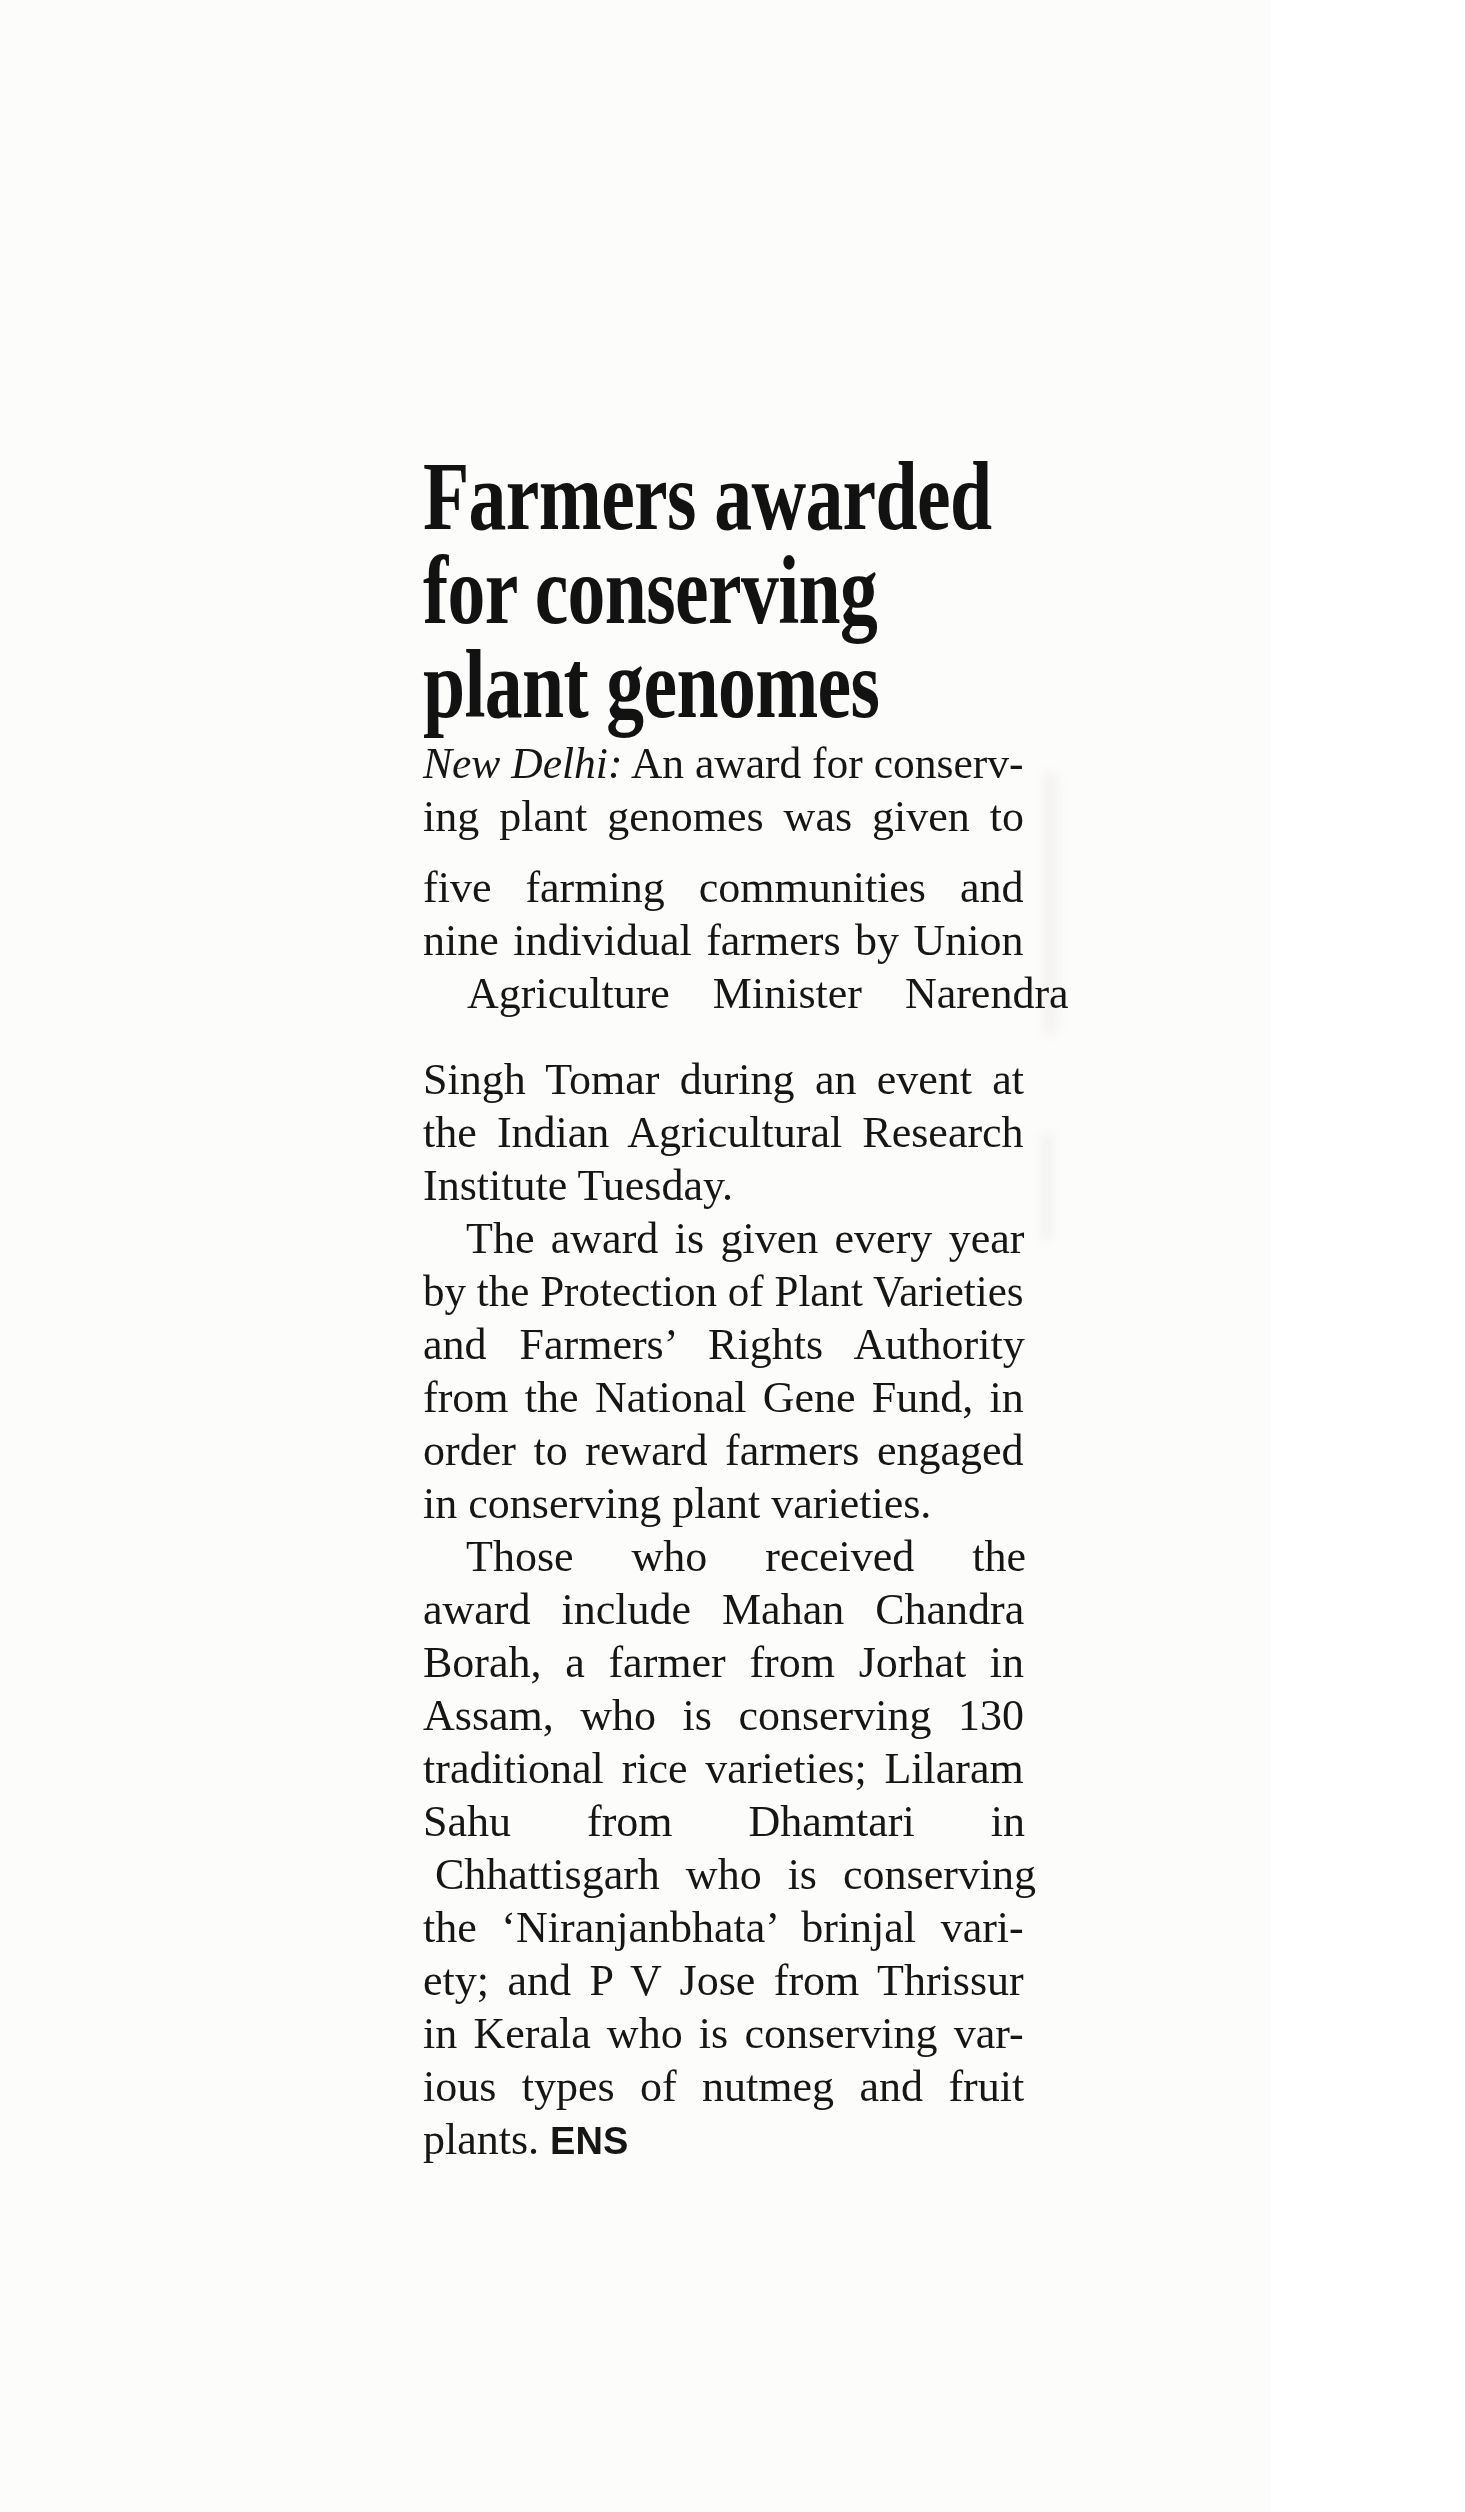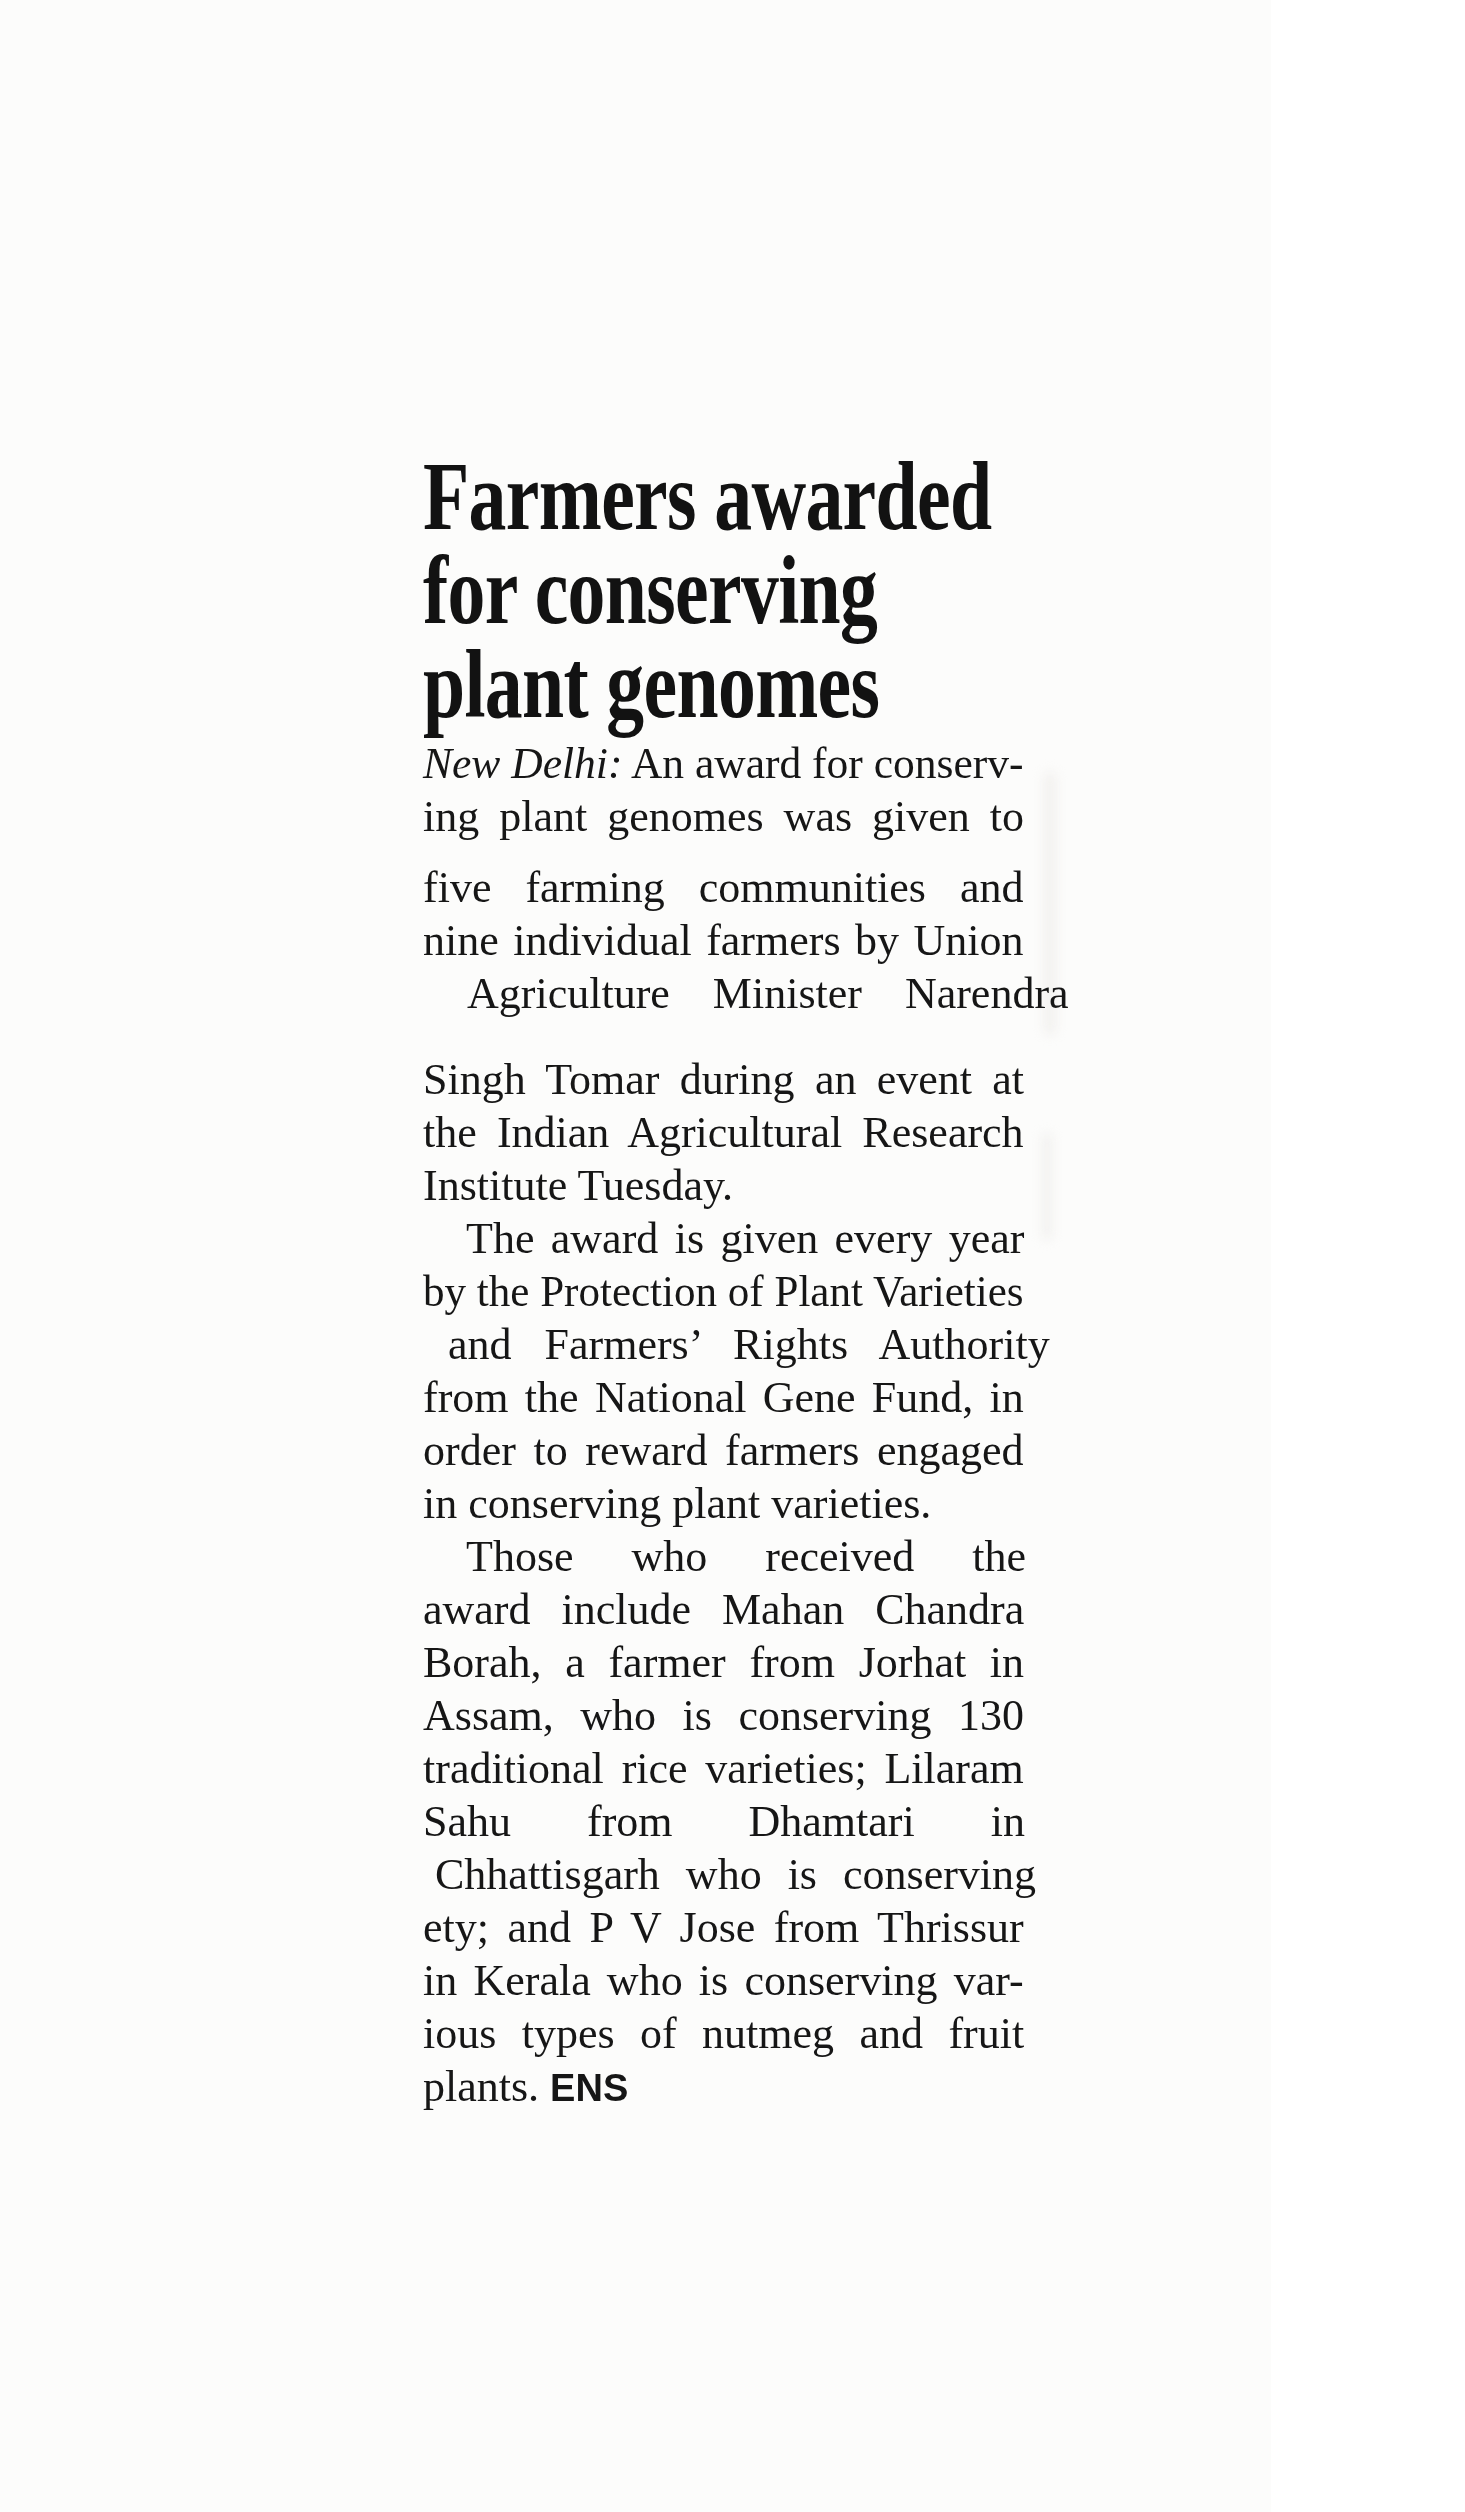--- a/index.html
+++ b/index.html
@@ -84,32 +84,33 @@
       <div class="bline" style="word-spacing: 9px;">ing plant genomes was given to</div>
       <div class="bline" style="word-spacing: 23px; margin-top: 18px;">five farming communities and</div>
       <div class="bline" style="word-spacing: 3.5px;">nine individual farmers by Union</div>
       <div class="bline" style="word-spacing: 32px; margin-left: 44px;">Agriculture Minister Narendra</div>
       <div class="bline" style="word-spacing: 9.3px; margin-top: 33px;">Singh Tomar during an event at</div>
       <div class="bline" style="word-spacing: 9.2px;">the Indian Agricultural Research</div>
       <div class="bline last">Institute Tuesday.</div>
 
       <div class="bline ind" style="word-spacing: 5.4px;">The award is given every year</div>
       <div class="bline" style="transform: scaleX(0.978264);">by the Protection of Plant Varieties</div>
-      <div class="bline" style="word-spacing: 22px; margin-left: 25px;">and Farmers’ Rights Authority</div>
+      <div class="bline" style="word-spacing: 22px;">and Farmers’ Rights Authority</div>
       <div class="bline" style="word-spacing: 5.3px;">from the National Gene Fund, in</div>
       <div class="bline" style="word-spacing: 6.6px;">order to reward farmers engaged</div>
       <div class="bline last">in conserving plant varieties.</div>
 
       <div class="bline ind" style="word-spacing: 47px;">Those who received the</div>
       <div class="bline" style="word-spacing: 20px;">award include Mahan Chandra</div>
       <div class="bline" style="word-spacing: 12.7px;">Borah, a farmer from Jorhat in</div>
       <div class="bline" style="word-spacing: 15.5px;">Assam, who is conserving 130</div>
       <div class="bline" style="word-spacing: 6.8px;">traditional rice varieties; Lilaram</div>
       <div class="bline" style="word-spacing: 65px;">Sahu from Dhamtari in</div>
       <div class="bline" style="word-spacing: 15px; margin-left: 12px;">Chhattisgarh who is conserving</div>
+      <div class="bline" style="word-spacing: 13.6px;">the ‘Niranjanbhata’ brinjal vari-</div>
       <div class="bline" style="word-spacing: 7.5px;">ety; and P V Jose from Thrissur</div>
       <div class="bline" style="word-spacing: 5.2px;">in Kerala who is conserving var-</div>
       <div class="bline" style="word-spacing: 14.4px;">ious types of nutmeg and fruit</div>
       <div class="bline last"><span>plants.</span> <span class="credit">ENS</span></div>
 
     </div>
   </div>
 </div>
 
 

